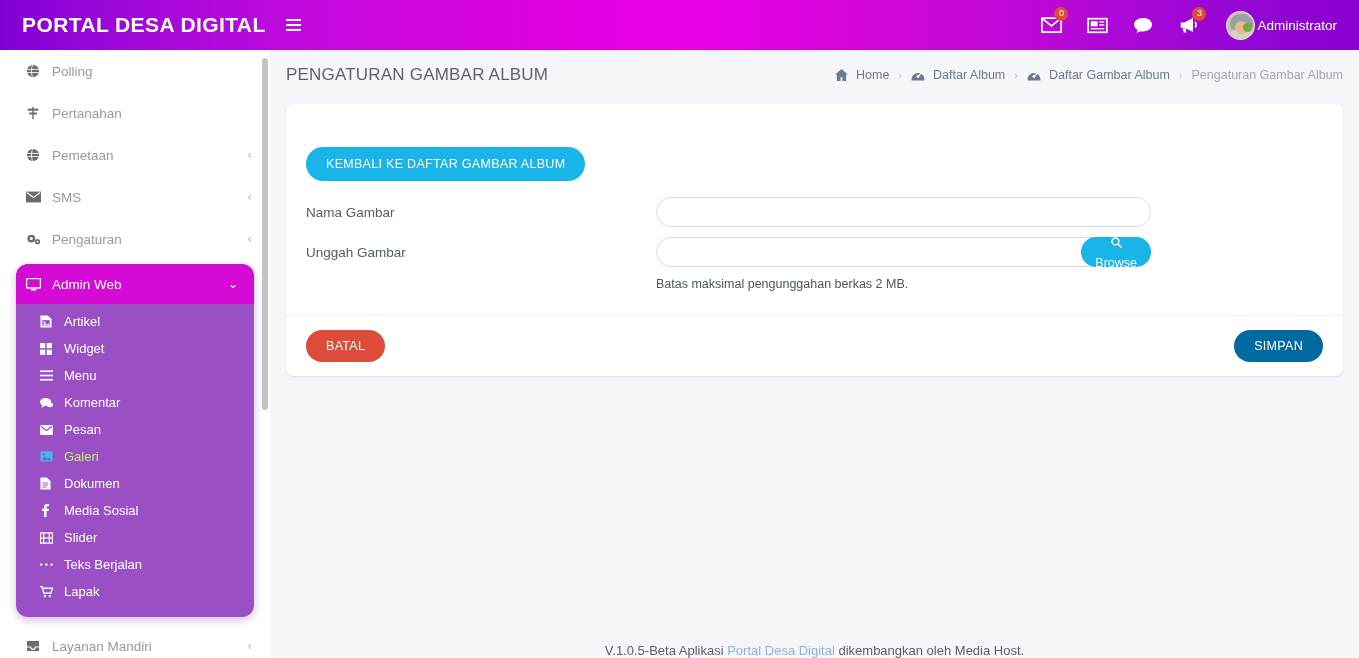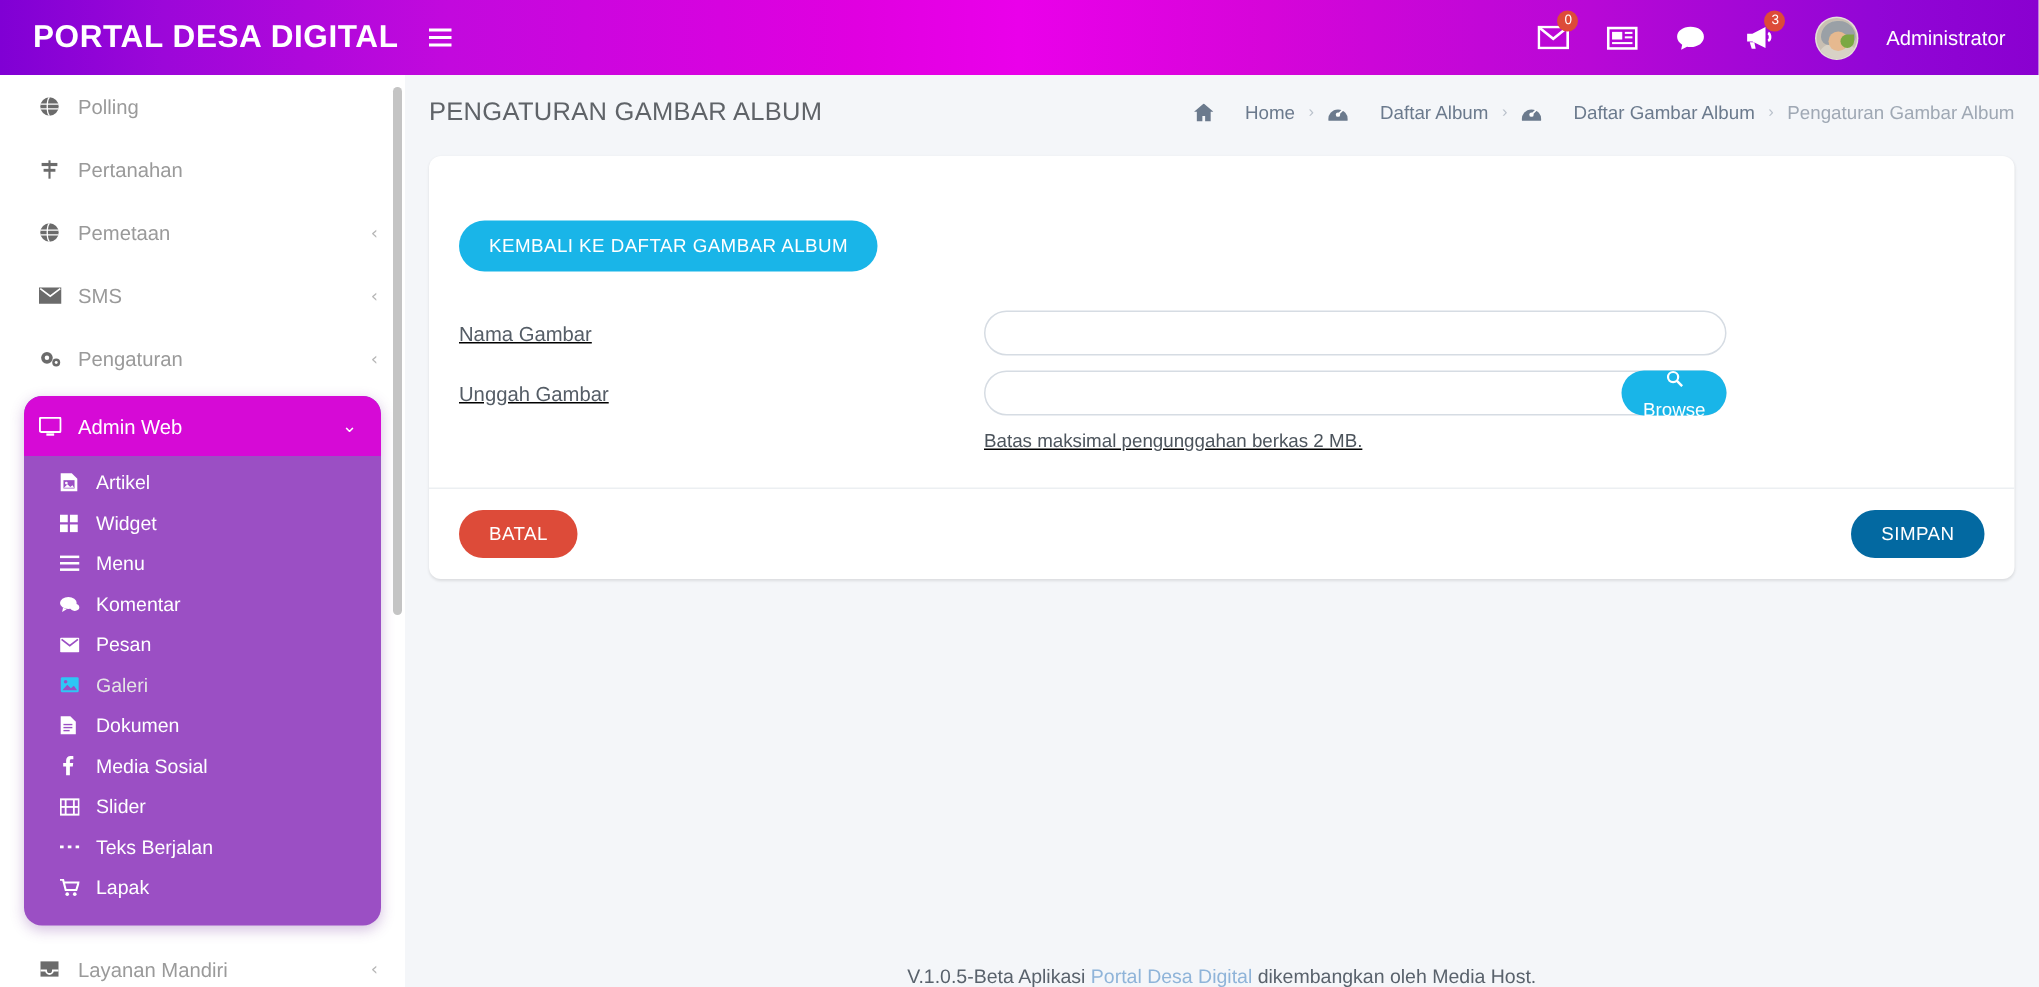--- a/index.html
+++ b/index.html
@@ -56,21 +56,21 @@
     position: absolute;
     top: 7px; left: 26px;
     background: #dd4b39; color: #fff;
     font-size: 9px; line-height: 13px;
     min-width: 14px; height: 14px;
     border-radius: 7px; text-align: center;
     padding: 0 3px; font-weight: normal;
   }
   .user-block {
     display: flex; align-items: center;
-    gap: 18px; padding: 0 6px 0 14px;
+    gap: 2px; padding: 0 6px 0 14px;
     cursor: pointer; height: 50px;
   }
   .avatar {
     width: 29px; height: 29px; border-radius: 50%;
     overflow: hidden;
     background: radial-gradient(circle at 50% 38%, #e9e2d8 0 38%, #c8bfb2 39% 100%);
     border: 1px solid rgba(255,255,255,.5);
     position: relative; flex: none;
   }
   .avatar .a-hair { position:absolute; left:3px; top:2px; width:23px; height:16px;
@@ -129,21 +129,21 @@
   .treeview-head .mi-label { flex:1 1 auto; }
   .treeview-head .mi-arrow { font-size: 12px; color:#fff; font-family:"DejaVu Sans", sans-serif;}
 
   .submenu { padding: 4px 0 12px 0; }
   .sub-item {
     display: flex; align-items: center;
     height: 27px; padding: 0 12px 0 24px;
     color: #ffffff; font-size: 13px; cursor: pointer;
   }
   .sub-item .si-icon { width: 24px; flex: none; display:flex; align-items:center; color:#fff; }
-  .sub-item.sel { color: #e5e5e5; }
+  .sub-item.sel { color: #bef264; }
   .sub-item.sel .si-icon { color: #2ec7f5; }
 
   .side-scrollbar {
     position: absolute; top: 8px; left: 262px;
     width: 6px; height: 352px;
     background: #c4c4c4; border-radius: 3px;
     z-index: 30; cursor: pointer;
   }
 
   
@@ -158,21 +158,21 @@
     padding: 0 16px 0 16px;
   }
   .page-title {
     font-size: 17px; color: #5f6368; font-weight: normal;
     letter-spacing: .2px; white-space: nowrap;
   }
   .breadcrumb {
     margin-left: auto; display: flex; align-items: center;
     font-size: 12.5px; color: #6b7a8d; gap: 0;
   }
-  .bc-item { display: inline-flex; align-items: center; gap: 21px; color:#6b7a8d; cursor:pointer;}
+  .bc-item { display: inline-flex; align-items: center; gap: 8px; color:#6b7a8d; cursor:pointer;}
   .bc-item.last { color: #9fa8b4; cursor: default; }
   .bc-sep { color: #b9c1cb; padding: 0 9px; font-size: 11px; }
   .bc-ico { display:inline-flex; align-items:center; }
 
   .card {
     margin: 4px 16px 0 16px;
     background: #ffffff;
     border-radius: 8px;
     box-shadow: 0 1px 2px rgba(0,0,0,.10);
     overflow: hidden;
@@ -184,21 +184,21 @@
     border: none; outline: none; cursor: pointer;
     border-radius: 22px;
     font-family: "Liberation Sans", sans-serif;
     color: #fff;
   }
   .btn-back {
     background: #19b5e8;
     height: 34px; padding: 0 20px;
     font-size: 12.5px; letter-spacing: .3px; margin-top: 21px;
   }
-  .form-area { margin-top: 26px; text-decoration: underline; }
+  .form-area { margin-top: 16px; }
   .form-row { display: flex; align-items: flex-start; margin-bottom: 10px; }
   .form-label {
     width: 350px; flex: none;
     font-size: 13.5px; color: #555d66;
     padding-top: 8px;
   }
   .form-field { flex: 1 1 auto; max-width: 495px; }
   .inp {
     width: 100%; height: 30px;
     border: 1px solid #d6dce3;

